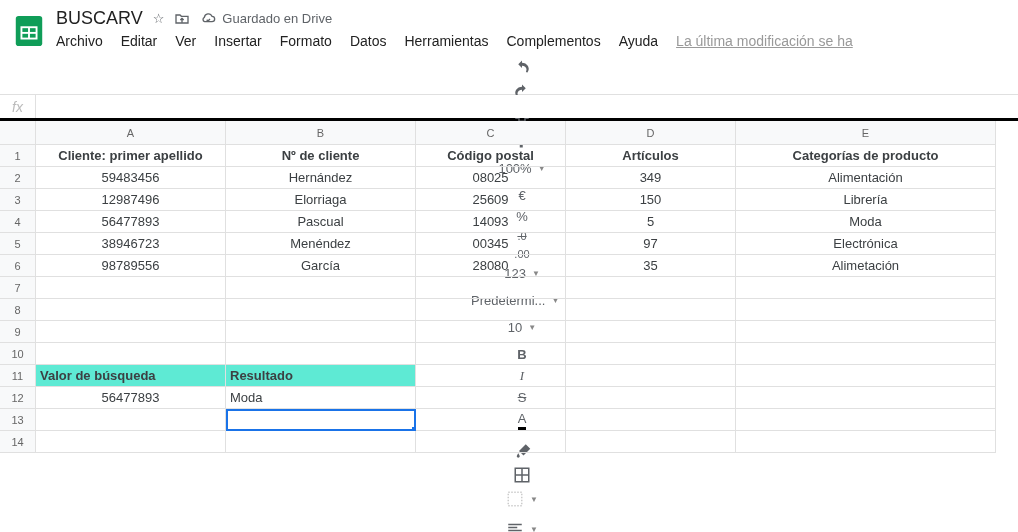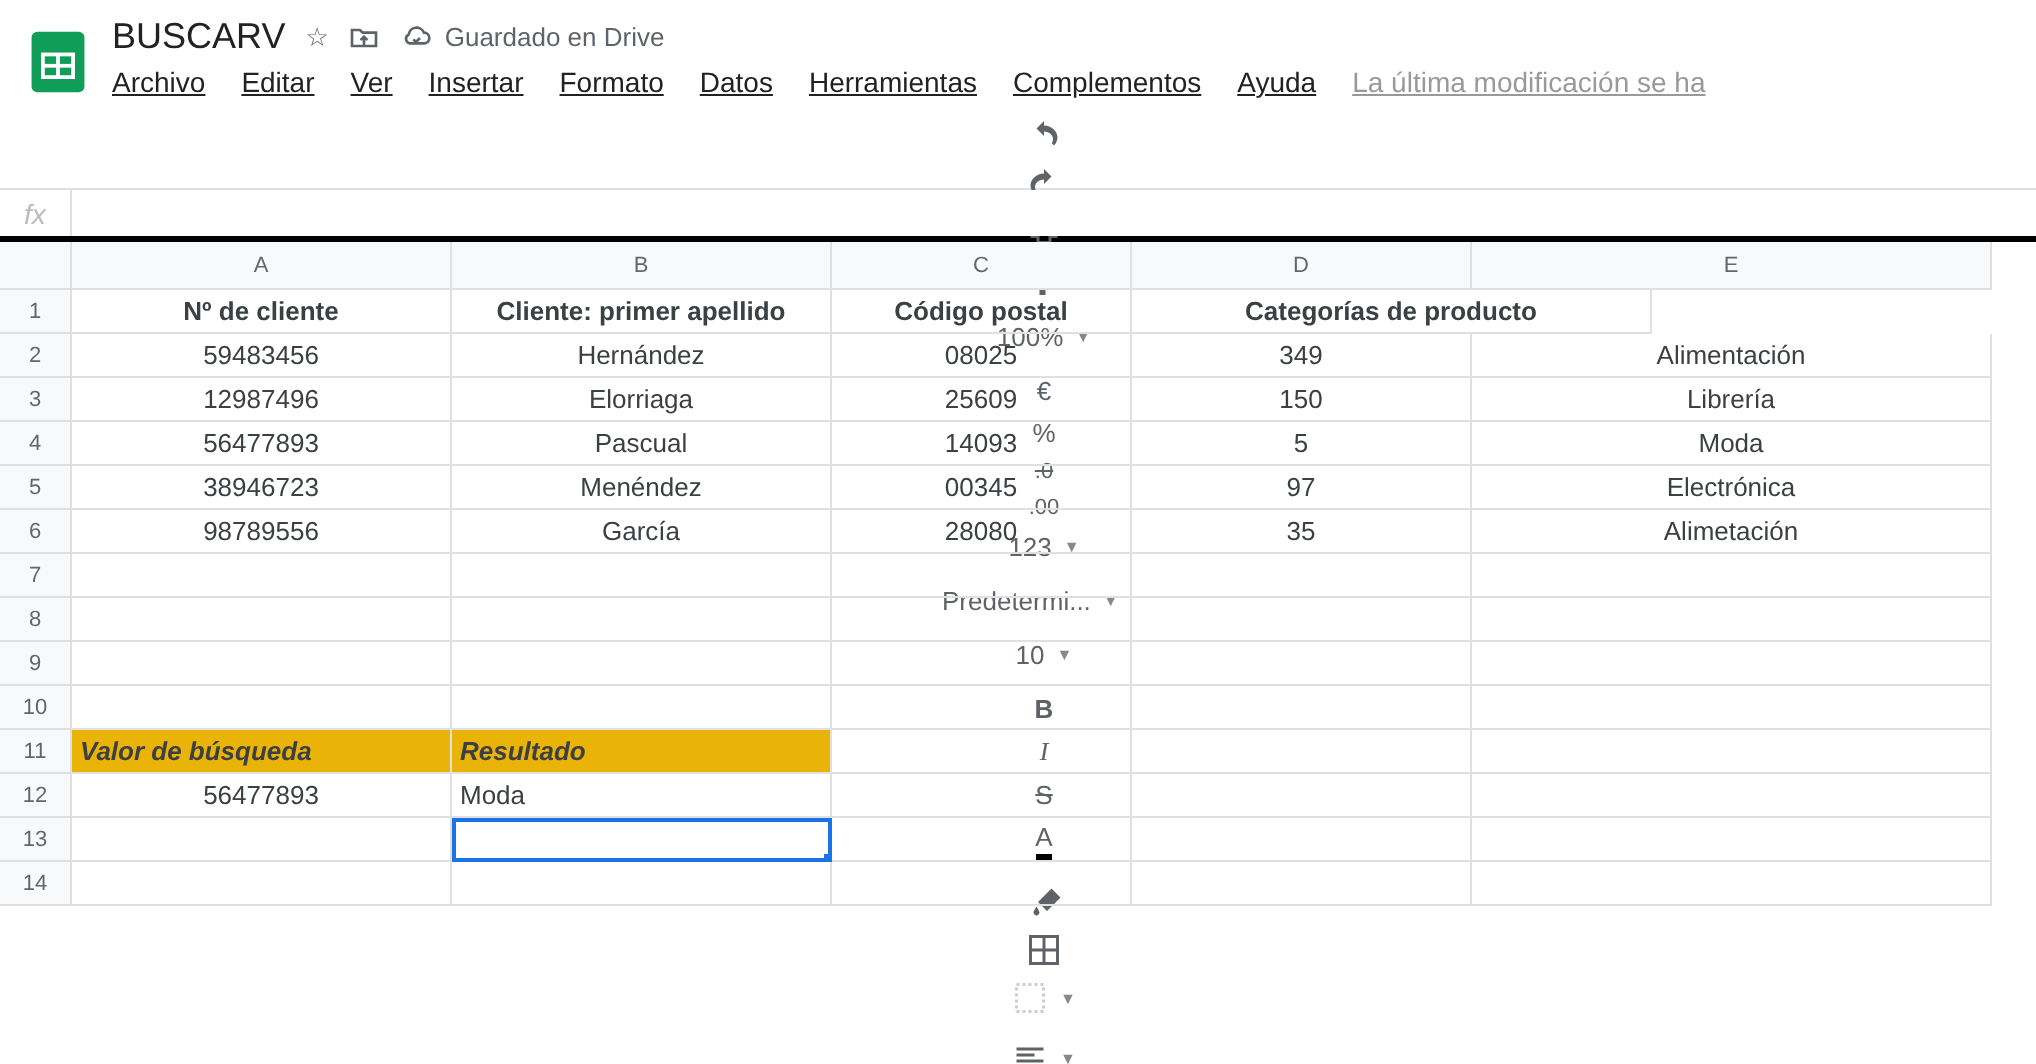--- a/index.html
+++ b/index.html
@@ -7,21 +7,21 @@
 .header { padding: 6px 10px 0 10px; }
 .title-row { display: flex; align-items: center; gap: 8px; padding: 2px 0; }
 .logo { width: 38px; height: 38px; display: flex; align-items: center; justify-content: center; }
 .logo svg { width: 34px; height: 34px; }
 .title-block { display: flex; flex-direction: column; gap: 2px; justify-content: flex-end; }
 .doc-title-row { display: flex; align-items: center; gap: 10px; }
 .doc-title { font-size: 18px; color: #222; font-weight: 400; }
 .icon-btn { color: #5f6368; display: flex; align-items: center; cursor: pointer; }
 .drive-status { display: flex; align-items: center; gap: 6px; color: #5f6368; font-size: 13px; }
 .menu-row { display: flex; align-items: center; gap: 18px; font-size: 14px; color: #222; padding: 2px 0 4px 0; }
-.menu-item { cursor: pointer; text-decoration: underline; }
+.menu-item { cursor: pointer; }
 .mod-note { color: #999; text-decoration: underline; font-size: 14px; margin-left: auto; }
 .toolbar { display: flex; align-items: center; gap: 6px; padding: 4px 10px 6px 36px; border-bottom: 1px solid #e0e0e0; height: 40px; flex-direction: column; }
 .tb-btn { width: 24px; height: 24px; display: flex; align-items: center; justify-content: center; color: #5f6368; cursor: pointer; border-radius: 2px; }
 .tb-sep { width: 1px; height: 22px; background: #dadce0; margin: 0 4px; }
 .tb-drop { display: flex; align-items: center; gap: 2px; color: #5f6368; cursor: pointer; font-size: 13px; padding: 0 4px; }
 .tb-drop .arr { font-size: 8px; margin-left: 4px; color: #888; }
 .fx-row { display: flex; align-items: center; border-bottom: 3px solid #000000; height: 26px; }
 .fx-label { width: 36px; text-align: center; font-style: italic; color: #bbb; font-size: 14px; border-right: 1px solid #e0e0e0; height: 100%; display:flex; align-items:center; justify-content:center;}
 .fx-input { flex: 1; height: 100%; border: none; outline: none; padding: 0 6px; font-size: 13px; }
 .grid-area { display: flex; }
@@ -29,21 +29,21 @@
 .corner { width: 36px; height: 24px; background: #f8f9fa; border-right: 1px solid #e0e0e0; border-bottom: 1px solid #e0e0e0; }
 .row-header { width: 36px; height: 22px; background: #f8f9fa; border-right: 1px solid #e0e0e0; border-bottom: 1px solid #e0e0e0; display: flex; align-items: center; justify-content: center; font-size: 11px; color: #666; }
 .cols { flex: 1; }
 .col-headers { display: flex; }
 .col-header { background: #f8f9fa; border-right: 1px solid #e0e0e0; border-bottom: 1px solid #e0e0e0; height: 24px; display: flex; align-items: center; justify-content: center; font-size: 11px; color: #666; }
 .row { display: flex; }
 .cell { border-right: 1px solid #e0e0e0; border-bottom: 1px solid #e0e0e0; height: 22px; display: flex; align-items: center; padding: 0 4px; font-size: 13px; overflow: hidden; white-space: nowrap; }
 .c-a { width: 190px; } .c-b { width: 190px; } .c-c { width: 150px; } .c-d { width: 170px; } .c-e { width: 260px; }
 .center { justify-content: center; }
 .bold { font-weight: bold; }
-.hl { background: #eab308; font-style: italic; }
+.hl { background: #5eead4; }
 .selected { outline: 2px solid #1a73e8; outline-offset: -2px; position: relative; }
 .selected::after { content: ''; position: absolute; right: -3px; bottom: -3px; width: 6px; height: 6px; background: #1a73e8; }
 </style>
 </head>
 <body>
 
 <div class="header">
   <div class="title-row">
     <div class="logo">
       <svg viewBox="0 0 36 36">
@@ -199,23 +199,24 @@
   </div>
   <div class="cols">
     <div class="col-headers">
       <div class="col-header c-a">A</div>
       <div class="col-header c-b">B</div>
       <div class="col-header c-c">C</div>
       <div class="col-header c-d">D</div>
       <div class="col-header c-e">E</div>
     </div>
     <div class="row">
+      <div class="cell c-b center bold">Cliente: primer apellido</div>
       <div class="cell c-a center bold">Nº de cliente</div>
-      <div class="cell c-b center bold">Cliente: primer apellido</div>
       <div class="cell c-c center bold">Código postal</div>
+      <div class="cell c-d center bold">Artículos</div>
       <div class="cell c-e center bold">Categorías de producto</div>
     </div>
     <div class="row">
       <div class="cell c-a center">59483456</div>
       <div class="cell c-b center">Hernández</div>
       <div class="cell c-c center">08025</div>
       <div class="cell c-d center">349</div>
       <div class="cell c-e center">Alimentación</div>
     </div>
     <div class="row">

